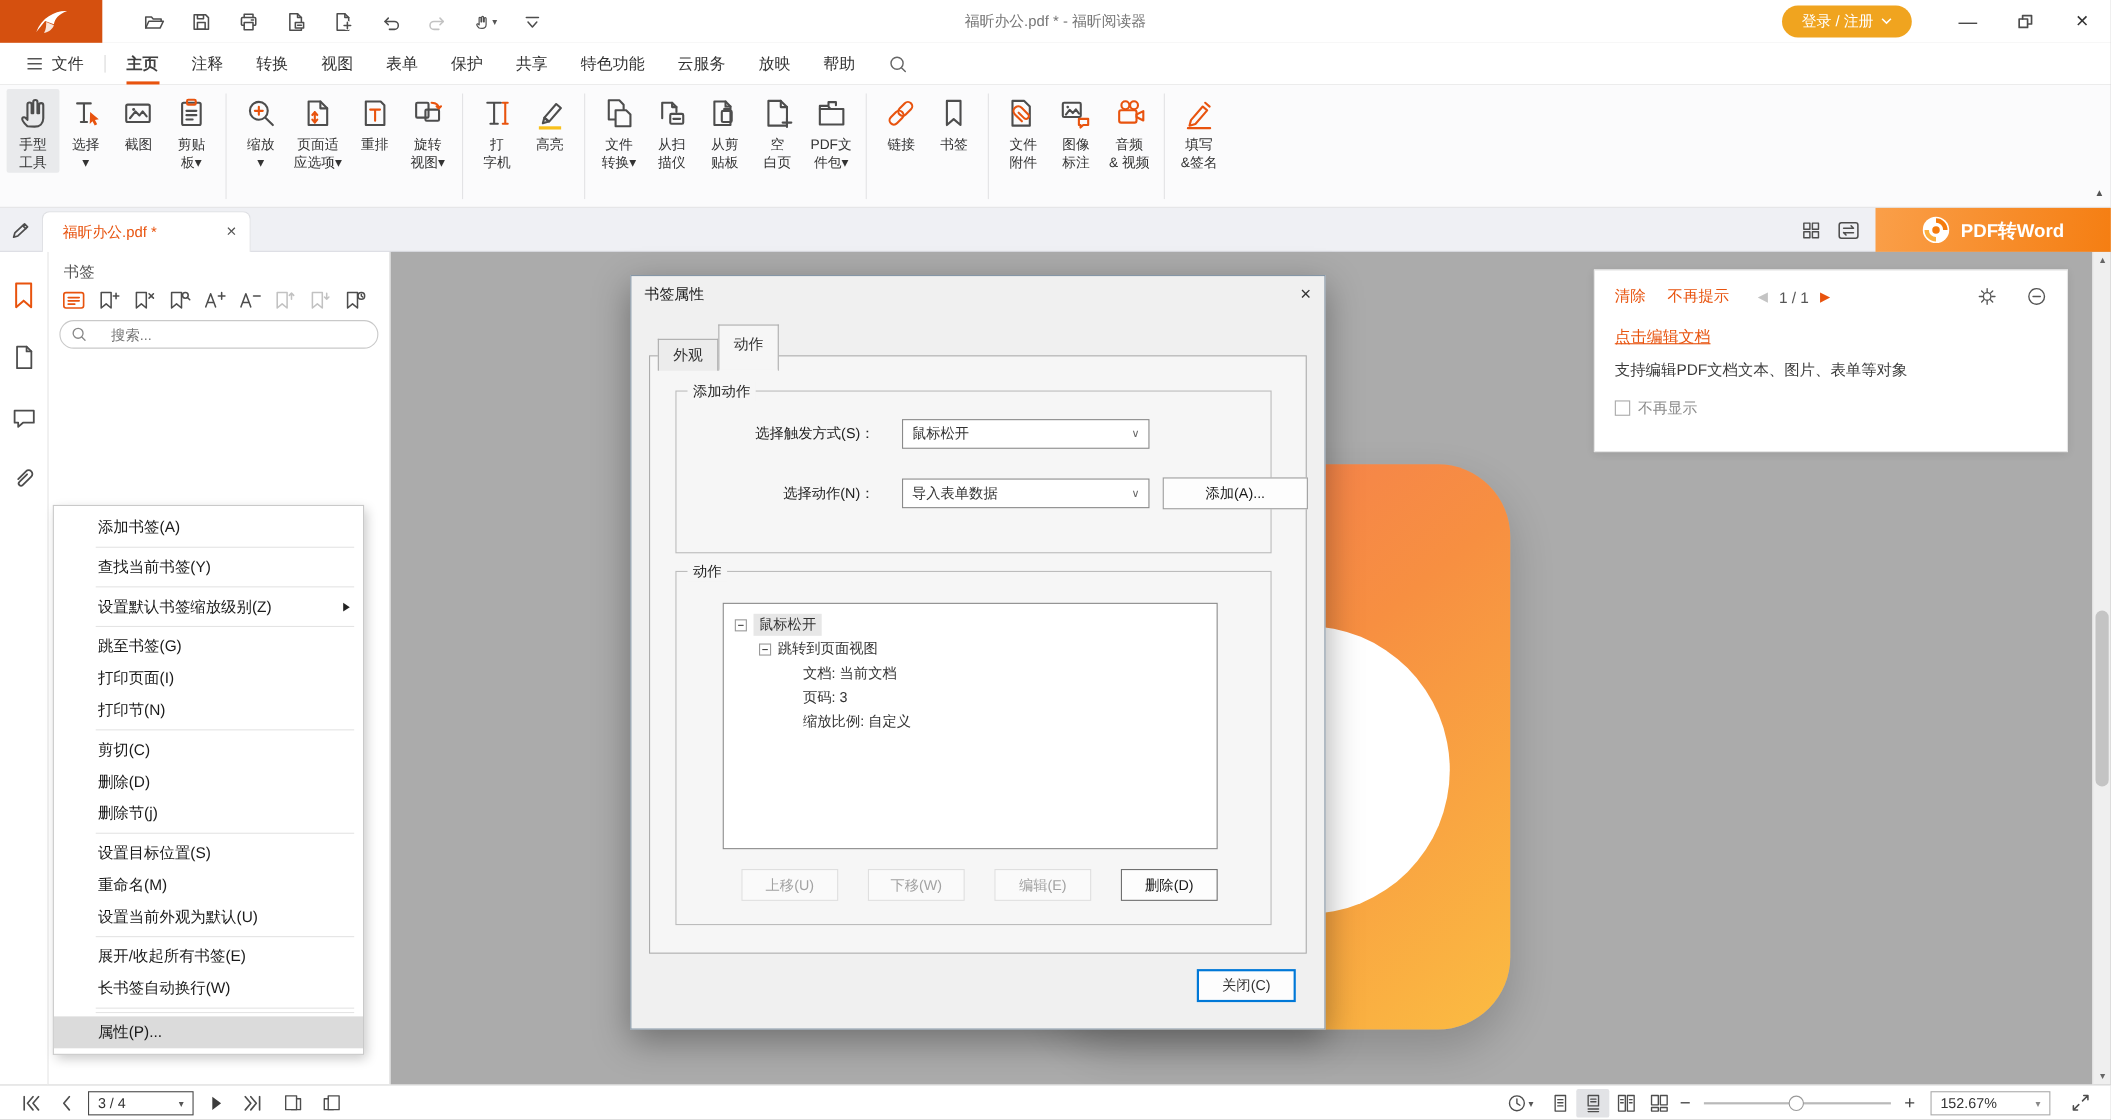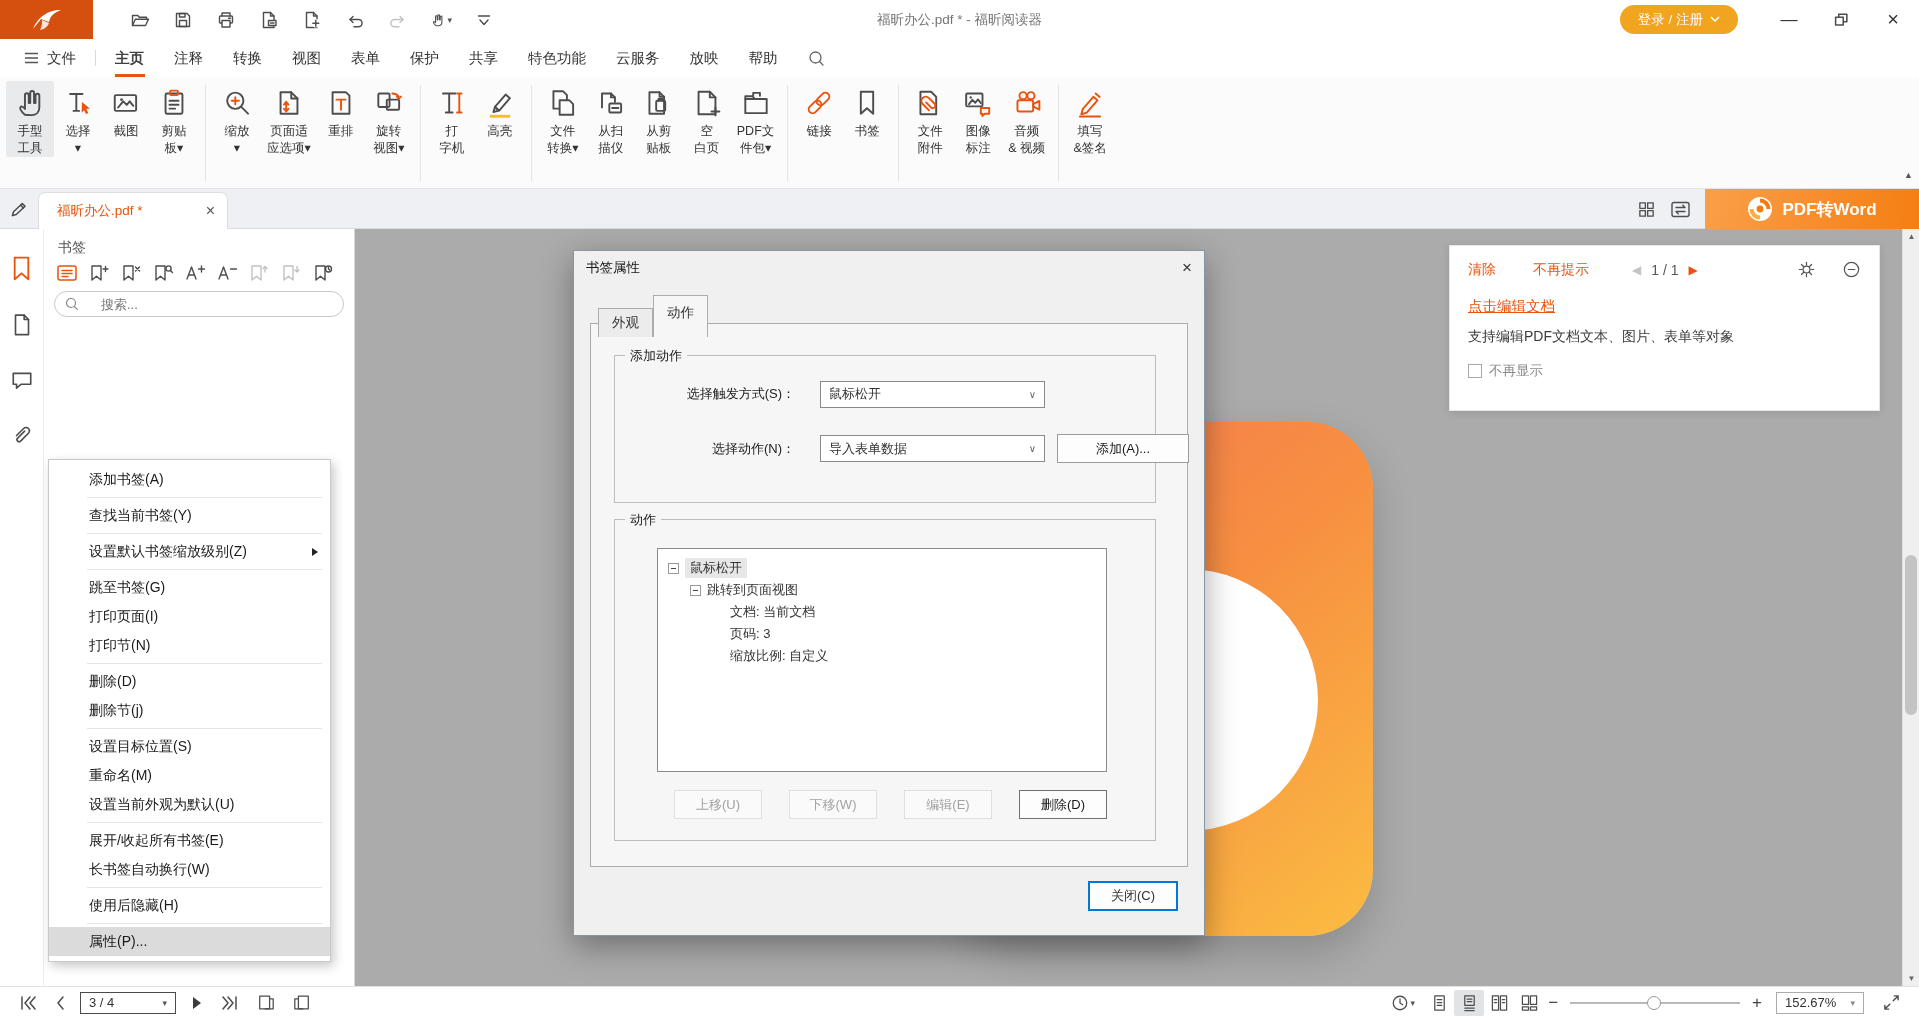--- a/index.html
+++ b/index.html
@@ -90,42 +90,42 @@
   .tree{position:absolute;left:42px;right:48px;top:103px;height:224px;background:#fff;border:1px solid #8A8A8A;padding:8px 10px;font-size:13px}
   .trow{display:flex;align-items:center;height:22px;gap:6px}
   .exp{width:11px;height:11px;border:1px solid #999;background:#fff;position:relative;flex:0 0 auto}
   .exp::after{content:"";position:absolute;left:2px;right:2px;top:4.5px;height:1px;background:#444}
   .tsel{background:#E7E7E7;padding:1px 5px}
   .dbtns{position:absolute;left:0;right:48px;top:345px;display:flex;justify-content:flex-end;gap:27px}
   .dbtns .btn{width:88px}
   .closebtn{position:absolute;right:26px;bottom:24px;width:90px;height:30px;background:#FDFDFD;border:2px solid #0078D7;font-size:13px;display:flex;align-items:center;justify-content:center}
   
   .tip{position:absolute;left:1449px;top:16px;width:431px;height:166px;background:#fff;border:1px solid #E6E6E6;box-shadow:0 2px 8px rgba(0,0,0,.10);padding:14px 18px;z-index:10}
-  .tiphead{display:flex;align-items:center;gap:37px;font-size:14px}
+  .tiphead{display:flex;align-items:center;gap:20px;font-size:14px}
   .tlink{color:#E8530E}
   .tnav{display:flex;align-items:center;gap:10px;margin-left:6px}
   .tarrow{font-size:12px}
   .tippage{color:#555}
   .tipicons{margin-left:auto;display:flex;align-items:center;gap:26px}
   .tiplink{display:inline-block;margin-top:18px;color:#E8530E;font-size:14.5px;text-decoration:underline}
   .tipdesc{margin-top:12px;font-size:14px;color:#3c3c3c}
   .tipcheck{margin-top:16px;display:flex;align-items:center;gap:7px;color:#8a8a8a;font-size:13.5px}
   .cbox{width:14px;height:14px;border:1px solid #A9A9A9;background:#fff}
   
   .sb{position:absolute;left:0;top:986px;width:1919px;height:32px;background:#fff;border-top:1px solid #E2E2E2;display:flex;align-items:center;padding:0 10px}
   .sbi{display:flex;align-items:center;justify-content:center;padding:0 9px;height:32px}
   .pagebox{width:96px;height:22px;border:1px solid #4a4a4a;display:flex;align-items:center;padding:0 8px;font-size:13px;margin:0 6px}
   .pagebox .car{margin-left:auto;font-size:9px;color:#555}
   .sright{margin-left:auto;display:flex;align-items:center}
   .layicon{width:30px;height:26px;display:flex;align-items:center;justify-content:center;border-radius:2px}
   .layicon.on{background:#E2E3E6}
   .slider{width:170px;height:26px;position:relative;margin:0 8px}
   .slider .track{position:absolute;left:0;right:0;top:12.5px;height:1.5px;background:#B9B9B9}
   .slider .knob{position:absolute;left:45%;top:6px;width:14px;height:14px;border-radius:50%;background:#fff;border:1.5px solid #9a9a9a}
-  .zoombox{width:88px;height:22px;border:1px solid #ABABAB;display:flex;align-items:center;padding:0 8px;font-size:13px;margin:0 10px}
+  .zoombox{width:109px;height:22px;border:1px solid #ABABAB;display:flex;align-items:center;padding:0 8px;font-size:13px;margin:0 10px}
   .zoombox .car{margin-left:auto;font-size:9px;color:#888}
   .pm{font-size:17px;color:#444;padding:0 4px}
 </style>
 </head>
 <body>
 
 <div class="tb">
   <div class="logo">
     <svg width="34" height="26" viewBox="0 0 34 26">
         <path d="M3 22C8 8 22 2 31 3c-8 3-11 7-12 12l-8-3z" fill="#fff"></path>
@@ -621,31 +621,31 @@
       <i class="csep"></i>
       <div class="cmi">
           <span>设置默认书签缩放级别(Z)</span>
           <i class="subarrow"></i>
         </div>
       <i class="csep"></i>
       <div class="cmi">跳至书签(G)</div>
       <div class="cmi">打印页面(I)</div>
       <div class="cmi">打印节(N)</div>
       <i class="csep"></i>
+      <div class="cmi">剪切(C)</div>
       <div class="cmi">删除(D)</div>
       <div class="cmi">删除节(j)</div>
       <i class="csep"></i>
       <div class="cmi">设置目标位置(S)</div>
       <div class="cmi">重命名(M)</div>
       <div class="cmi">设置当前外观为默认(U)</div>
       <i class="csep"></i>
       <div class="cmi">展开/收起所有书签(E)</div>
       <div class="cmi">长书签自动换行(W)</div>
       <i class="csep"></i>
-      <div class="cmi">使用后隐藏(H)</div>
       <i class="csep"></i>
       <div class="cmi hl">属性(P)...</div>
     </div>
   </div>
 
   <span class="collapse">◀</span>
 
   <div class="doc">
     <div class="appicon"></div>
     <div class="appcircle"></div>

